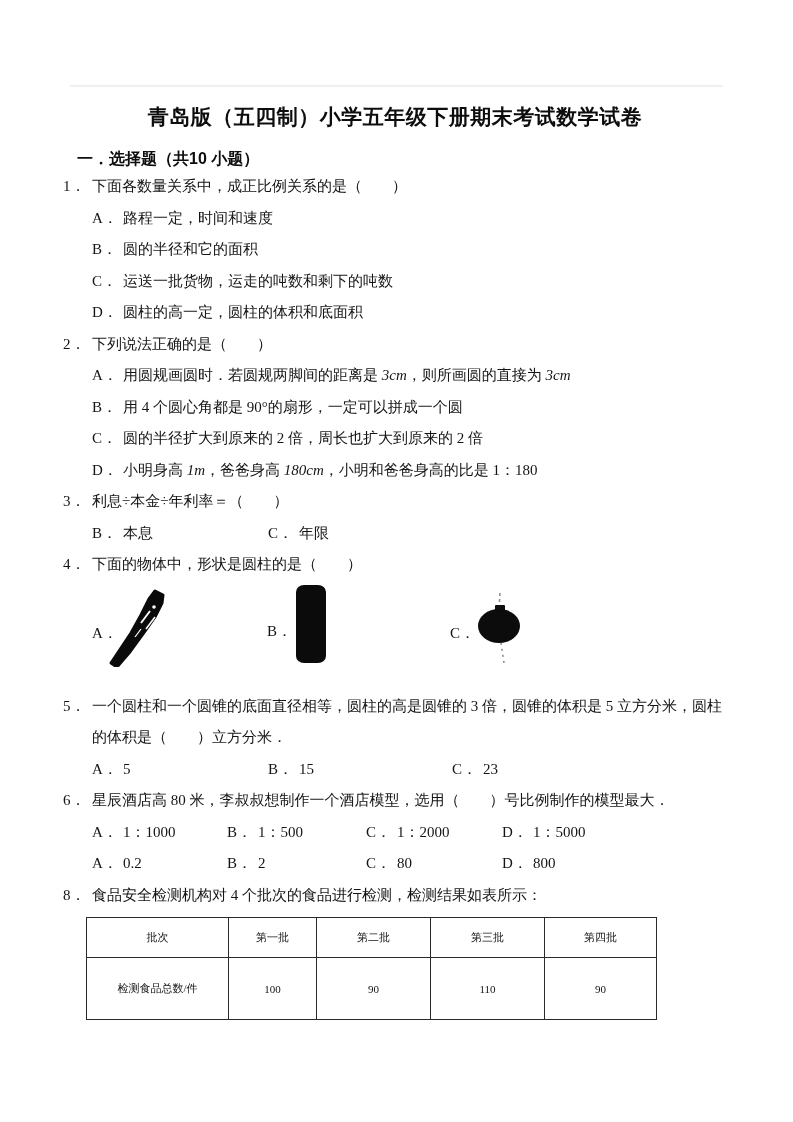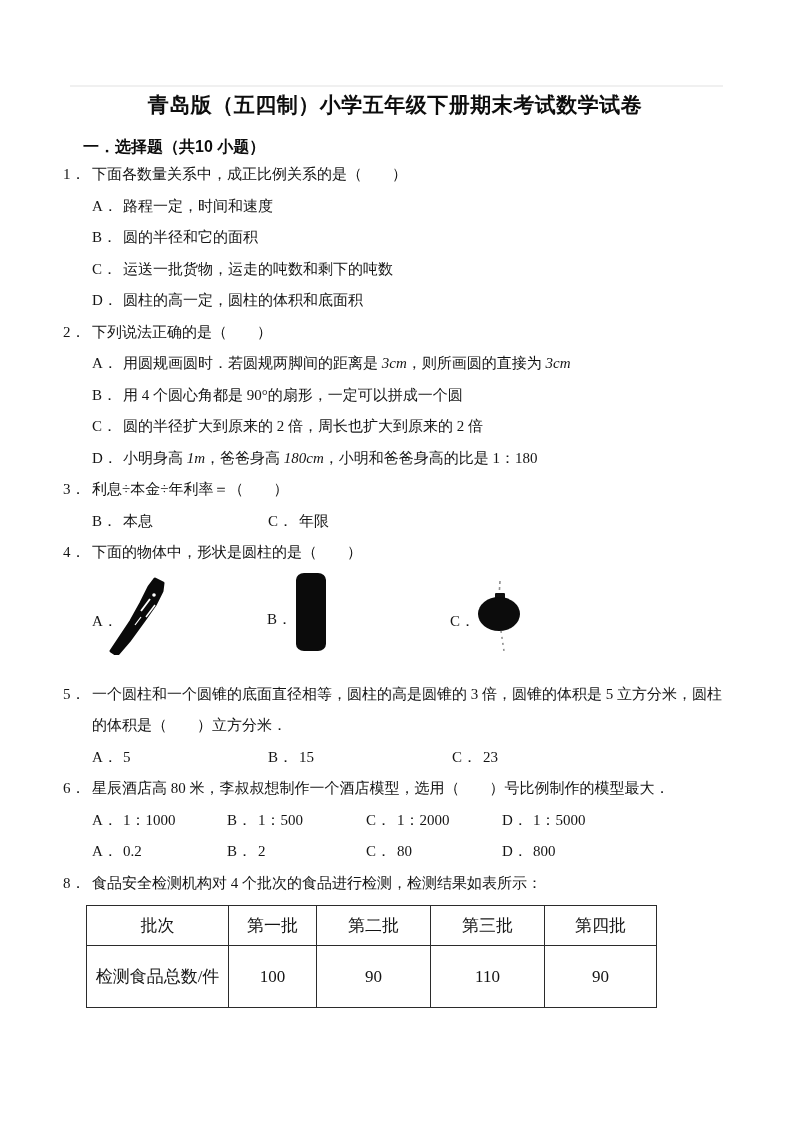--- a/index.html
+++ b/index.html
@@ -15,35 +15,35 @@
     overflow: hidden;
   }
   .top-edge {
     position: absolute;
     left: 70px; top: 85px;
     width: 653px; height: 2px;
     background: #f0f0f0;
   }
   .content {
     position: absolute;
-    left: 63px; top: 84px;
+    left: 63px; top: 96px;
     width: 664px;
   }
   .title {
     margin: 6px 0 0 0;
     text-align: center;
     font-family: "Liberation Sans", "DejaVu Sans", sans-serif;
     font-size: 21px;
     font-weight: 700;
     line-height: 30px;
     letter-spacing: 0.5px;
     color: #0d0d0d;
   }
   .section {
-    margin: 15px 0 0 20px;
+    margin: 15px 0 0 14px;
     font-family: "Liberation Sans", "DejaVu Sans", sans-serif;
     font-size: 16px;
     font-weight: 700;
     line-height: 24px;
     color: #0d0d0d;
   }
   .q-stem {
     margin: 0;
     line-height: 31.5px;
     padding-left: 29px;
@@ -70,21 +70,21 @@
   .q8-table {
     border-collapse: collapse;
     margin: 6px 0 0 23px;
     table-layout: fixed;
   }
   .q8-table td {
     border: 1.6px solid #2b2b2b;
     text-align: center;
     vertical-align: middle;
     padding: 0;
-    font-size: 17px;
+    font-size: 11px;
   }
   .q8-table .hrow td { height: 40px; }
   .q8-table .drow td { height: 62px; }
 </style>
 </head>
 <body>
 
 <div class="page">
   <div class="top-edge"></div>
   <div class="content">

